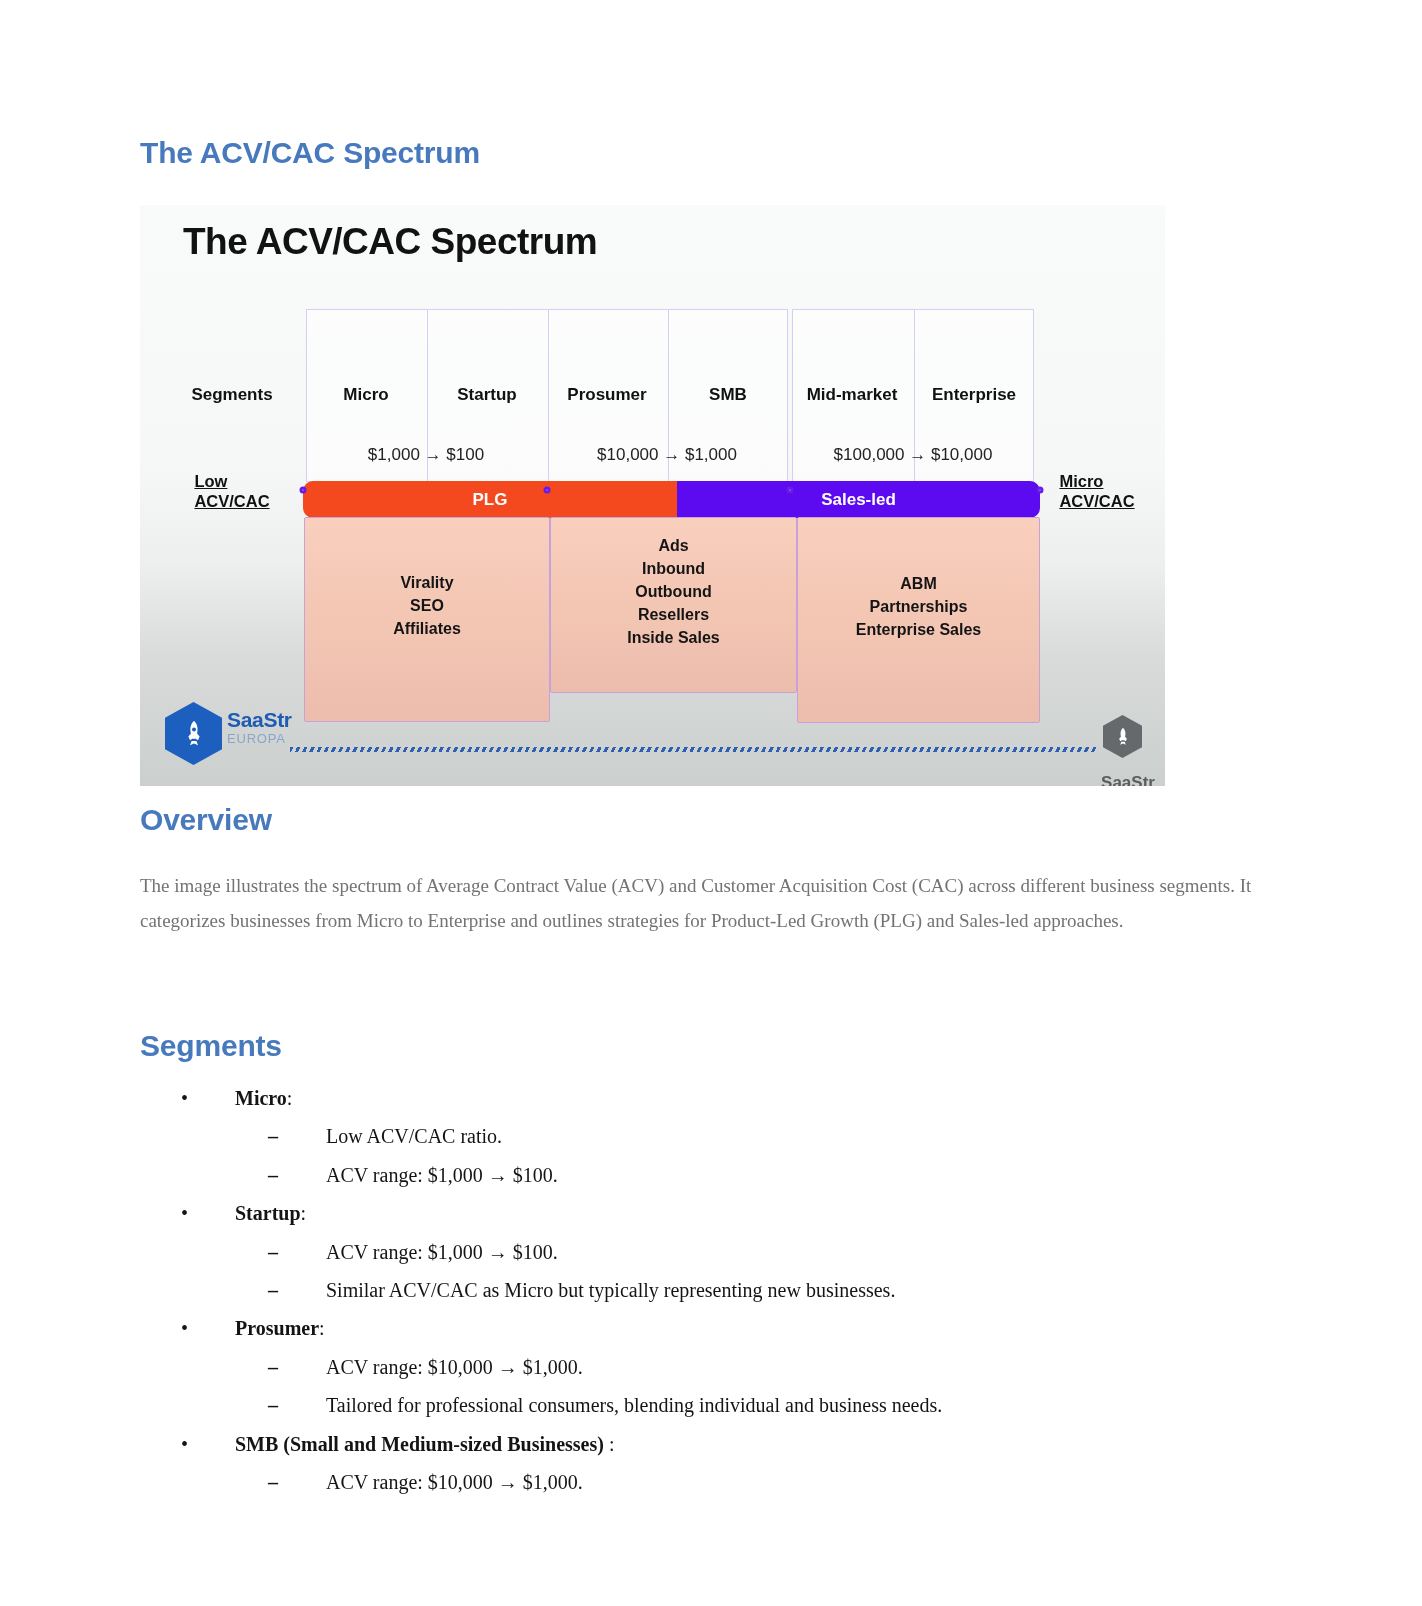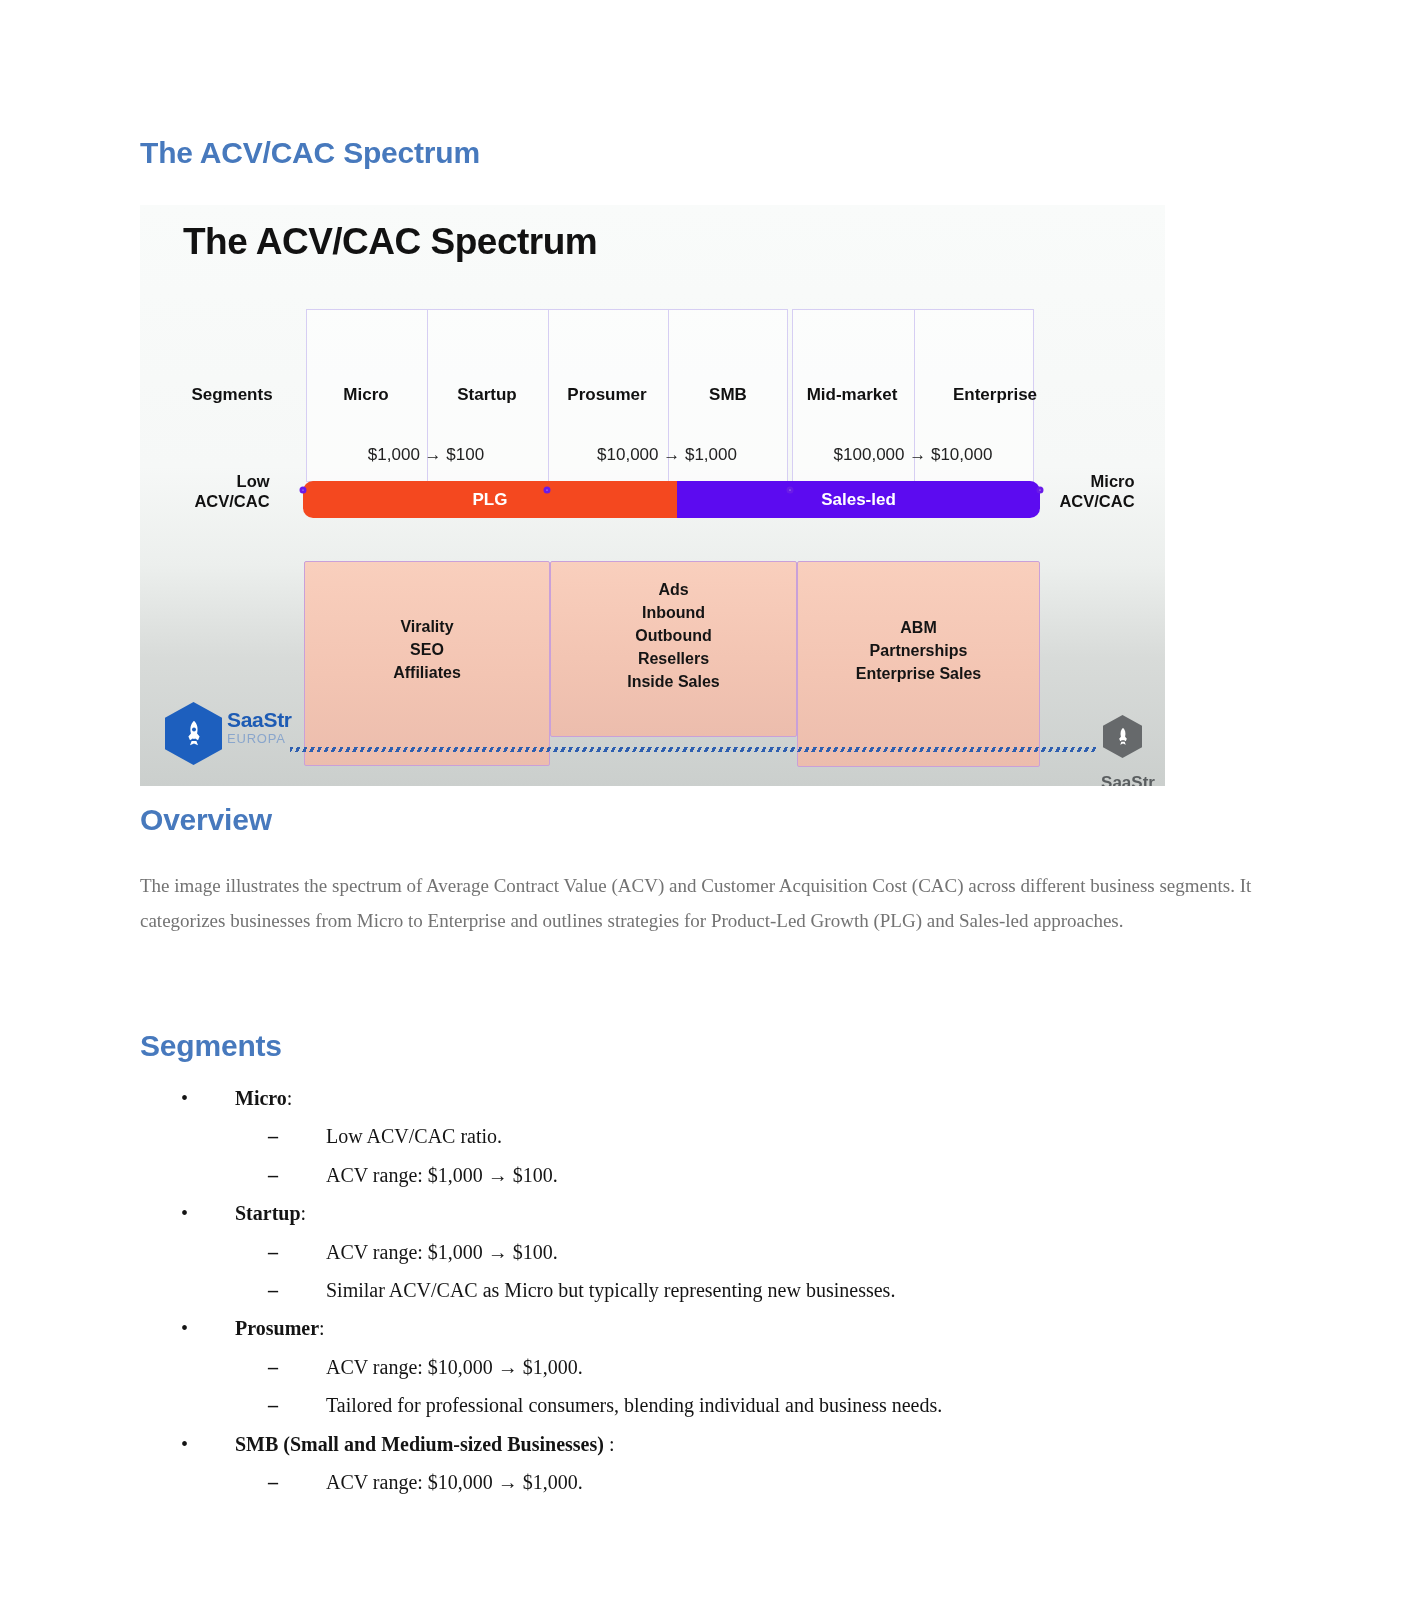--- a/index.html
+++ b/index.html
@@ -17,32 +17,32 @@
            background:linear-gradient(180deg,#F9FBFA 0%,#F6F8F7 45%,#ECEFED 62%,#D8DBD9 78%,#CBCFCD 100%);
            font-family:"Liberation Sans", sans-serif; }
   .slide-title { left:43px; top:16px; font-size:37px; font-weight:700; color:#121212; letter-spacing:-0.5px; }
 
   .colgroup { top:104px; height:173px; border:1px solid #D6CEF3; background:rgba(255,255,255,0.55); }
   .colgroup .divider { position:absolute; top:0; bottom:0; width:1px; background:#D6CEF3; }
 
   .col-label { top:180px; font-size:17px; font-weight:700; color:#111; transform:translateX(-50%); white-space:nowrap; }
   .price { top:240px; font-size:17px; color:#222; transform:translateX(-50%); white-space:nowrap; }
 
-  .endlabel { top:266px; font-size:16.5px; line-height:20px; font-weight:700; color:#111; transform:translateX(-50%); text-align:right; white-space:nowrap; }
+  .endlabel { top:266px; font-size:16.5px; line-height:20px; font-weight:700; color:#111; transform:translateX(-50%); text-align:left; white-space:nowrap;text-decoration:underline; }
 
   .bar { top:276px; height:37px; display:flex; align-items:center; justify-content:center;
          color:#fff; font-size:17px; font-weight:700; }
   .bar-plg { left:163px; width:374px; background:#F4481F; border-radius:10px 0 0 10px; }
   .bar-sales { left:537px; width:363px; background:#5C0BF0; border-radius:0 10px 10px 0;text-align:center; }
 
   .dot { width:7px; height:7px; background:#fff; border:3.5px solid #6A1BE8; border-radius:50%; transform:translate(-50%,-50%); }
 
   .peach { top:312px; border:1.5px solid #C9A0D9; border-radius:2px;
            background:linear-gradient(180deg,#F9CFBD 0%,#F3C5B3 55%,#ECBDAD 100%);
-           display:flex; align-items:center; justify-content:center; text-align:center;margin-top:44px; }
+           display:flex; align-items:center; justify-content:center; text-align:center; }
   .peach .lines { font-size:16px; line-height:23px; font-weight:700; color:#141414; transform:translateY(-14px); }
 
   .hex { clip-path:polygon(50% 0%,100% 25%,100% 75%,50% 100%,0% 75%,0% 25%); display:flex; align-items:center; justify-content:center; }
   .hex-blue { left:25px; top:497px; width:57px; height:63px; background:#1D5FBE; }
   .hex-gray { left:963px; top:510px; width:39px; height:43px; background:#66696B; }
 
   .logo-text { left:87px; top:504px; line-height:1; }
   .logo-brand { font-size:21px; font-weight:700; color:#1D5BB4; letter-spacing:-0.3px; }
   .logo-region { font-size:13px; color:#8AA6CC; letter-spacing:0.8px; margin-top:2px; }
 
@@ -77,21 +77,21 @@
     <div class="abs colgroup" style="left:652px; width:242px;">
       <div class="divider" style="left:121px;"></div>
     </div>
 
     <div class="abs col-label" style="left:92px;">Segments</div>
     <div class="abs col-label" style="left:226px;">Micro</div>
     <div class="abs col-label" style="left:347px;">Startup</div>
     <div class="abs col-label" style="left:467px;">Prosumer</div>
     <div class="abs col-label" style="left:588px;">SMB</div>
     <div class="abs col-label" style="left:712px;">Mid-market</div>
-    <div class="abs col-label" style="left:834px;margin-left:21px;">Enterprise</div>
+    <div class="abs col-label" style="left:834px;">Enterprise</div>
 
     <div class="abs price" style="left:286px;">$1,000 → $100</div>
     <div class="abs price" style="left:527px;">$10,000 → $1,000</div>
     <div class="abs price" style="left:773px;">$100,000 → $10,000</div>
 
     <div class="abs endlabel" style="left:92px;">
       <div>Low</div>
       <div>ACV/CAC</div>
     </div>
     <div class="abs endlabel" style="left:957px;">

